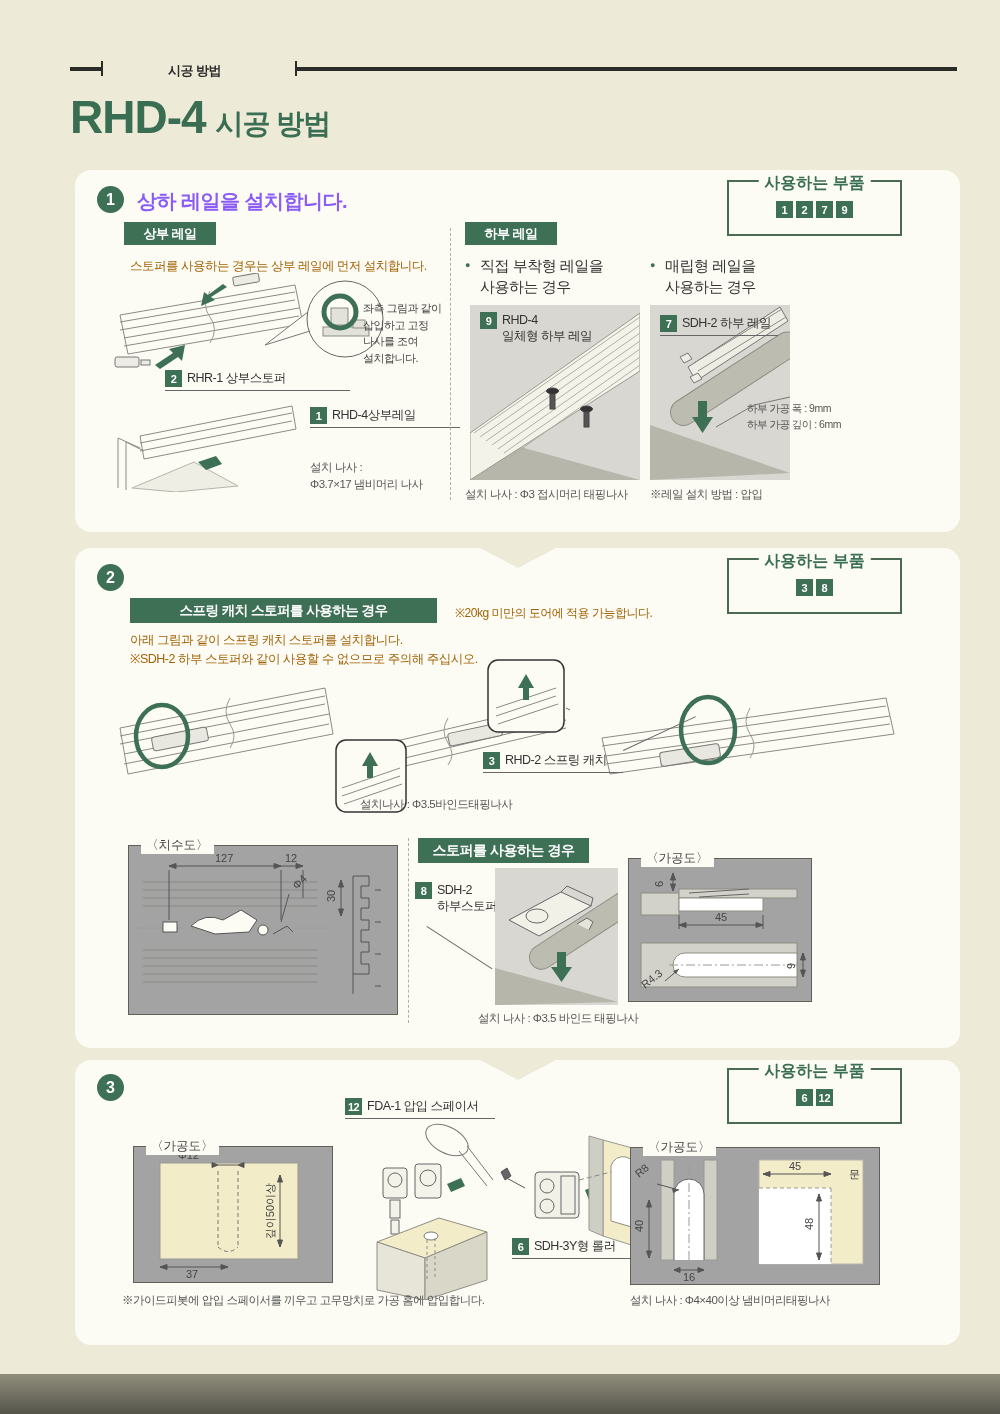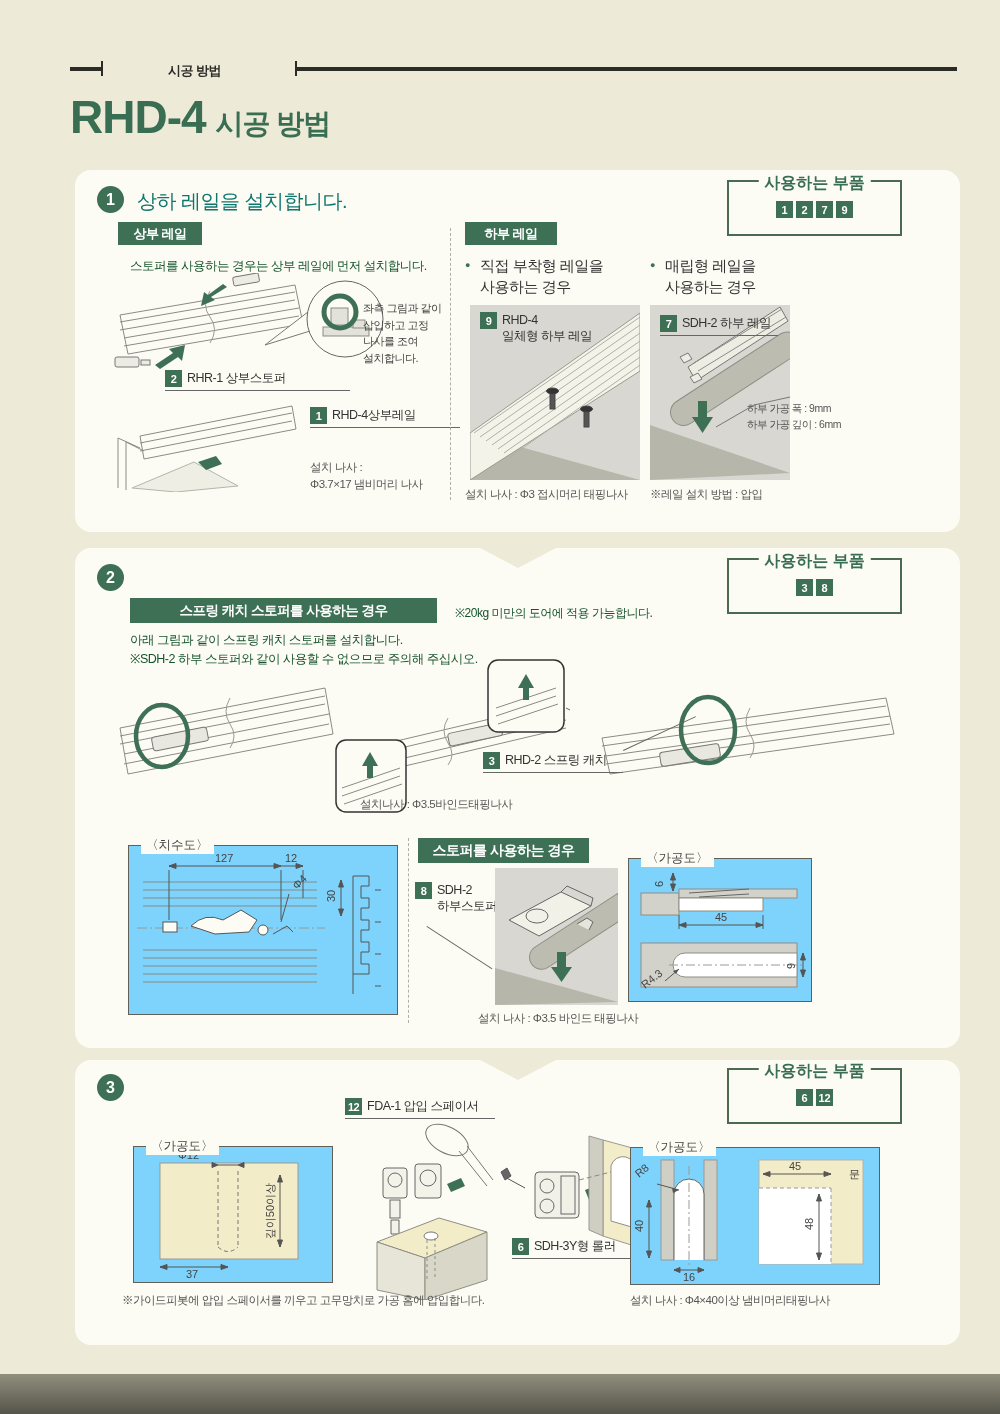--- a/index.html
+++ b/index.html
@@ -4,40 +4,40 @@
 <style>
 *{margin:0;padding:0;box-sizing:border-box}
 html,body{width:1000px;height:1414px}
 body{position:relative;background:#edead8;font-family:"Liberation Sans",sans-serif;overflow:hidden}
 .abs{position:absolute}
 .card{position:absolute;left:75px;width:885px;background:#fdfcf4;border-radius:16px}
 .chev{position:absolute;left:50%;top:0;transform:translateX(-50%);width:0;height:0;
   border-left:38px solid transparent;border-right:38px solid transparent;border-top:20px solid #edead8}
 .stepcirc{position:absolute;width:27px;height:27px;border-radius:50%;background:#3d7055;color:#fff;
   font-weight:bold;font-size:16px;display:flex;align-items:center;justify-content:center}
-.stephead{position:absolute;color:#0f766e;font-size:20px;font-weight:normal;letter-spacing:-0.5px;white-space:nowrap}
+.stephead{position:absolute;color:#8b5cf6;font-size:20px;font-weight:bold;letter-spacing:-0.5px;white-space:nowrap}
 .partsbox{position:absolute;border:2px solid #4a6a52;width:175px;height:56px}
 .pb-label{position:absolute;top:-9px;left:50%;transform:translateX(-50%);background:#fdfcf4;padding:0 6px;
   color:#3a6e52;font-weight:bold;font-size:16px;white-space:nowrap}
 .pb-chips{display:flex;gap:3px;justify-content:center;margin-top:19px}
 .chip{display:inline-flex;min-width:17px;height:17px;padding:0 2px;background:#3d7055;color:#fff;
   font-size:11px;font-weight:bold;align-items:center;justify-content:center;flex:none}
 .badge{position:absolute;background:#3d7055;color:#fff;font-weight:bold;font-size:13px;
   display:flex;align-items:center;justify-content:center;letter-spacing:-0.5px}
-.desc{position:absolute;font-size:12.5px;color:#14532d;letter-spacing:-0.5px;white-space:nowrap}
+.desc{position:absolute;font-size:12.5px;color:#a16207;letter-spacing:-0.5px;white-space:nowrap}
 .note{position:absolute;font-size:11.5px;color:#555;letter-spacing:-0.5px;white-space:nowrap}
 .plabel{position:absolute;display:flex;gap:5px;align-items:flex-start;border-bottom:1.5px solid #666;
   padding-bottom:3px;font-size:12.5px;color:#333;letter-spacing:-0.5px;white-space:nowrap}
 .plabel.nul{border-bottom:none}
 .pl-lines{display:flex;flex-direction:column;line-height:1.3}
 .bullet-title{position:absolute;font-size:15px;font-weight:normal;color:#333;line-height:1.4;letter-spacing:-0.5px}
 .bullet-title::before{content:"●";color:#3d7055;font-size:9px;position:absolute;left:-15px;top:4px}
 .callout{position:absolute;font-size:11px;color:#444;line-height:1.5;letter-spacing:-0.5px;display:flex;flex-direction:column}
 .vdash{position:absolute;border-left:1.5px dashed #b0afa6}
-.dimbox{position:absolute;border:1.5px solid #606059;background:#7dd3fc}
+.dimbox{position:absolute;border:1.5px solid #606059;background:#a3a3a3}
 .db-title{position:absolute;top:-9px;left:12px;background:#fdfcf4;padding:0 5px;font-size:12.5px;color:#444;white-space:nowrap}
 .grayillus{position:absolute;background:#d8d7d1;overflow:hidden}
 .leader{position:absolute;border-top:1px solid #666;transform-origin:left top}
 svg text{font-family:"Liberation Sans",sans-serif;fill:#444;font-size:11px}
 .headrule{position:absolute;background:#2b2b28}
 .eyebrow{position:absolute;font-size:13px;font-weight:bold;color:#2b2b28;letter-spacing:-0.5px}
 .titlemodel{color:#3a6e52;font-size:46px;font-weight:800;letter-spacing:-1px}
 .titlesuffix{color:#3a6e52;font-size:28px;font-weight:bold;margin-left:10px;letter-spacing:-1px}
 .bottomband{position:absolute;left:0;top:1374px;width:1000px;height:40px;
   background:linear-gradient(180deg,#908f7d 0%,#55544a 100%)}
@@ -63,21 +63,21 @@
   <div class="partsbox" style="left:652px;top:10px">
     <span class="pb-label">사용하는 부품</span>
     <div class="pb-chips">
       <span class="chip">1</span>
       <span class="chip">2</span>
       <span class="chip">7</span>
       <span class="chip">9</span>
     </div>
   </div>
 
-  <div class="badge" style="left:43px;top:52px;width:84px;height:23px">상부 레일</div>
+  <div class="badge" style="left:49px;top:52px;width:92px;height:23px">상부 레일</div>
   <div class="desc" style="left:55px;top:88px">스토퍼를 사용하는 경우는 상부 레일에 먼저 설치합니다.</div>
 
   <svg class="abs" style="left:30px;top:103px" width="305" height="102" viewBox="0 0 305 102">
     <g stroke="#8b8b86" fill="none">
       <path d="M15,42 L190,12"></path>
         <path d="M15,49 L190,19"></path>
         <path d="M15,57 L190,27"></path>
       <path d="M19,65 L194,35"></path>
         <path d="M19,73 L194,43"></path>
         <path d="M23,81 L198,51"></path>

